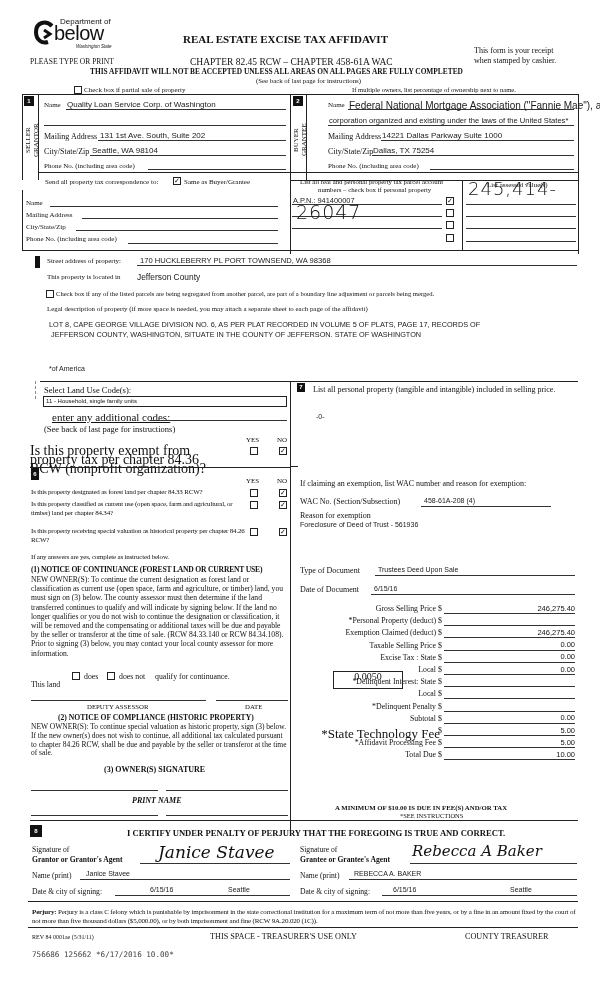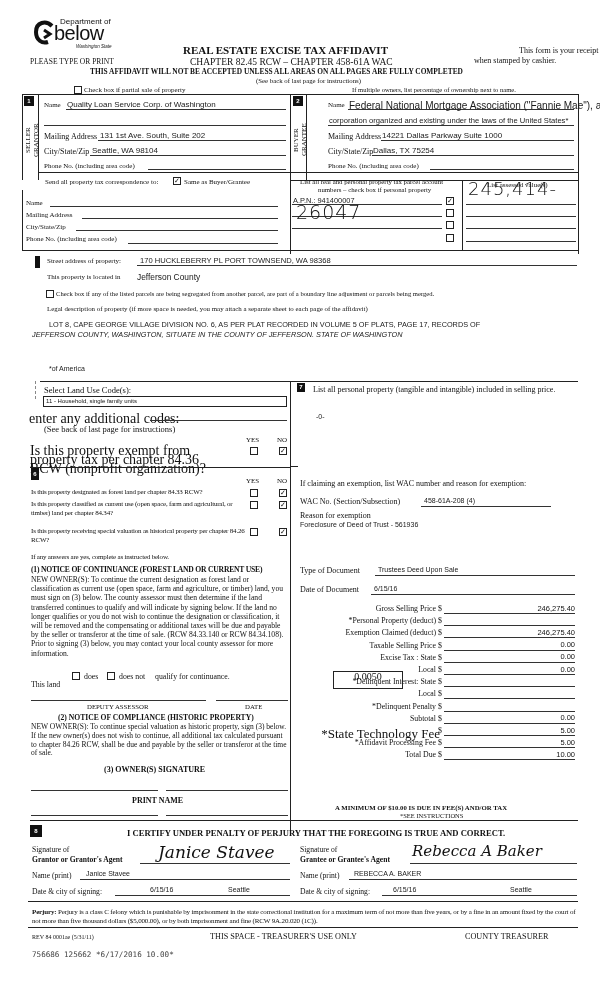--- a/index.html
+++ b/index.html
@@ -27,23 +27,23 @@
 <div class="abs" style="left:34px;top:16px;width:90px;height:40px;">
   <svg width="22" height="26" viewBox="0 0 22 26" style="position:absolute;left:0;top:4px;">
     <path d="M18 6 C12 0 2 2 2 12 C2 20 8 24 14 22" stroke="#111" stroke-width="4" fill="none"></path>
     <path d="M10 10 L16 14 L10 18" stroke="#111" stroke-width="3" fill="none"></path>
   </svg>
   <div class="sans" style="position:absolute;left:26px;top:1px;font-size:8px;">Department of</div>
   <div class="sans" style="position:absolute;left:20px;top:7px;font-size:20px;letter-spacing:-0.5px;line-height:20px;">below</div>
   <div class="sans" style="position:absolute;left:42px;top:28px;font-size:4.5px;font-style:italic;">Washington State</div>
 </div>
 <div class="lbl" style="left:30px;top:57px;font-size:7.5px;">PLEASE TYPE OR PRINT</div>
-<div class="lbl" style="left:183px;top:44px;font-size:11px;font-weight:bold;">REAL ESTATE EXCISE TAX AFFIDAVIT</div>
+<div class="lbl" style="left:183px;top:33px;font-size:11px;font-weight:bold;">REAL ESTATE EXCISE TAX AFFIDAVIT</div>
 <div class="lbl" style="left:190px;top:57px;font-size:9.5px;">CHAPTER 82.45 RCW – CHAPTER 458-61A WAC</div>
-<div class="lbl" style="left:474px;top:46px;font-size:8px;margin-left:45px;">This form is your receipt</div>
+<div class="lbl" style="left:474px;top:46px;font-size:8px;">This form is your receipt</div>
 <div class="lbl" style="left:474px;top:56px;font-size:8px;">when stamped by cashier.</div>
 <div class="lbl" style="left:90px;top:67px;font-size:7.4px;font-weight:bold;">THIS AFFIDAVIT WILL NOT BE ACCEPTED UNLESS ALL AREAS ON ALL PAGES ARE FULLY COMPLETED</div>
 <div class="lbl" style="left:256px;top:77px;font-size:6.8px;">(See back of last page for instructions)</div>
 <div class="cb" style="left:74px;top:86px;"></div>
 <div class="lbl" style="left:84px;top:86px;font-size:7px;">Check box if partial sale of property</div>
 <div class="lbl" style="left:352px;top:86px;font-size:6.6px;">If multiple owners, list percentage of ownership next to name.</div>
 
 <div class="hline" style="left:22px;top:94px;width:556px;"></div>
 <div class="vline" style="left:22px;top:94px;height:86px;"></div>
 <div class="vline" style="left:38px;top:94px;height:86px;"></div>
@@ -134,32 +134,32 @@
 <div class="abs" style="left:35px;top:256px;width:5px;height:12px;background:#111;"></div>
 <div class="lbl" style="left:47px;top:257px;font-size:7px;">Street address of property:</div>
 <div class="ul" style="left:137px;top:265px;width:440px;"></div>
 <div class="lbl fill" style="left:140px;top:256px;font-size:7.6px;">170 HUCKLEBERRY PL PORT TOWNSEND, WA 98368</div>
 <div class="lbl" style="left:47px;top:273px;font-size:7px;">This property is located in</div>
 <div class="lbl fill" style="left:137px;top:272px;font-size:8.4px;">Jefferson County</div>
 <div class="cb" style="left:46px;top:290px;"></div>
 <div class="lbl" style="left:56px;top:290px;font-size:6.6px;">Check box if any of the listed parcels are being segregated from another parcel, are part of a boundary line adjustment or parcels being merged.</div>
 <div class="lbl" style="left:47px;top:305px;font-size:6.9px;">Legal description of property (if more space is needed, you may attach a separate sheet to each page of the affidavit)</div>
 <div class="lbl fill" style="left:49px;top:320px;font-size:7.3px;">LOT 8, CAPE GEORGE VILLAGE DIVISION NO. 6, AS PER PLAT RECORDED IN VOLUME 5 OF PLATS, PAGE 17, RECORDS OF</div>
-<div class="lbl fill" style="left:32px;top:330px;font-size:7.3px;font-style:italic;">JEFFERSON COUNTY, WASHINGTON, SITUATE IN THE COUNTY OF JEFFERSON. STATE OF WASHINGTON</div>
+<div class="lbl fill" style="left:51px;top:330px;font-size:7.3px;">JEFFERSON COUNTY, WASHINGTON, SITUATE IN THE COUNTY OF JEFFERSON. STATE OF WASHINGTON</div>
 <div class="lbl fill" style="left:49px;top:365px;font-size:7px;">*of America</div>
 
 <div class="hline" style="left:40px;top:381px;width:250px;"></div>
 <div class="vline" style="left:290px;top:381px;height:450px;"></div>
 <div class="hline" style="left:290px;top:381px;width:288px;"></div>
 <div class="abs" style="left:35px;top:381px;width:1px;height:18px;border-left:1px dashed #888;"></div>
 <div class="lbl" style="left:44px;top:385px;font-size:8.5px;">Select Land Use Code(s):</div>
 <div class="abs sans" style="left:43px;top:396px;width:244px;height:11px;border:1px solid #222;font-size:6px;line-height:9px;padding-left:2px;">
   <span>11 - Household, single family units</span>
 </div>
-<div class="lbl" style="left:29px;top:411px;font-size:14px;">enter any additional codes:</div>
+<div class="lbl" style="left:52px;top:411px;font-size:11px;text-decoration:underline;">enter any additional codes:</div>
 <div class="ul" style="left:150px;top:420px;width:137px;"></div>
 <div class="lbl" style="left:44px;top:424px;font-size:8.5px;">(See back of last page for instructions)</div>
 <div class="lbl" style="left:246px;top:436px;font-size:7px;">YES</div>
 <div class="lbl" style="left:277px;top:436px;font-size:7px;">NO</div>
 <div class="abs" style="left:30px;top:446px;width:200px;font-size:14px;line-height:9px;">Is this property exempt from property tax per chapter 84.36 RCW (nonprofit organization)?</div>
 <div class="cb" style="left:250px;top:447px;"></div>
 <div class="cb" style="left:279px;top:447px;">✓</div>
 
 <div class="hline" style="left:30px;top:467px;width:260px;"></div>
 <div class="secnum" style="left:31px;top:468px;width:8px;height:12px;line-height:12px;">6</div>
@@ -194,21 +194,21 @@
 
 <div class="ul" style="left:31px;top:700px;width:175px;"></div>
 <div class="ul" style="left:216px;top:700px;width:72px;"></div>
 <div class="lbl" style="left:87px;top:703px;font-size:6.8px;">DEPUTY ASSESSOR</div>
 <div class="lbl" style="left:245px;top:703px;font-size:6.8px;">DATE</div>
 <div class="lbl" style="left:58px;top:713px;font-size:7.6px;font-weight:bold;">(2) NOTICE OF COMPLIANCE (HISTORIC PROPERTY)</div>
 <p class="para" style="left:31px;top:723px;width:258px;font-size:7.5px;line-height:8.8px;">NEW OWNER(S): To continue special valuation as historic property, sign (3) below. If the new owner(s) does not wish to continue, all additional tax calculated pursuant to chapter 84.26 RCW, shall be due and payable by the seller or transferor at the time of sale.</p>
 <div class="lbl" style="left:104px;top:765px;font-size:8px;font-weight:bold;">(3)  OWNER(S) SIGNATURE</div>
 <div class="ul" style="left:31px;top:790px;width:127px;"></div>
 <div class="ul" style="left:166px;top:790px;width:122px;"></div>
-<div class="lbl" style="left:132px;top:796px;font-size:8px;font-weight:bold;">PRINT NAME</div>
+<div class="lbl" style="left:132px;top:796px;font-size:8px;font-weight:bold;font-style:italic;">PRINT NAME</div>
 <div class="ul" style="left:31px;top:815px;width:127px;"></div>
 <div class="ul" style="left:166px;top:815px;width:122px;"></div>
 <div class="hline" style="left:30px;top:820px;width:548px;"></div>
 
 <div class="secnum" style="left:297px;top:383px;width:8px;height:9px;line-height:9px;">7</div>
 <div class="abs" style="left:313px;top:384px;width:265px;font-size:8px;line-height:11px;">List all  personal property (tangible and intangible) included in selling price.</div>
 <div class="lbl fill" style="left:316px;top:413px;font-size:7px;">-0-</div>
 <div class="hline" style="left:290px;top:466px;width:8px;"></div>
 <div class="lbl" style="left:300px;top:479px;font-size:8px;">If claiming an exemption, list WAC number and reason for exemption:</div>
 <div class="lbl" style="left:300px;top:497px;font-size:8px;">WAC No. (Section/Subsection)</div>

